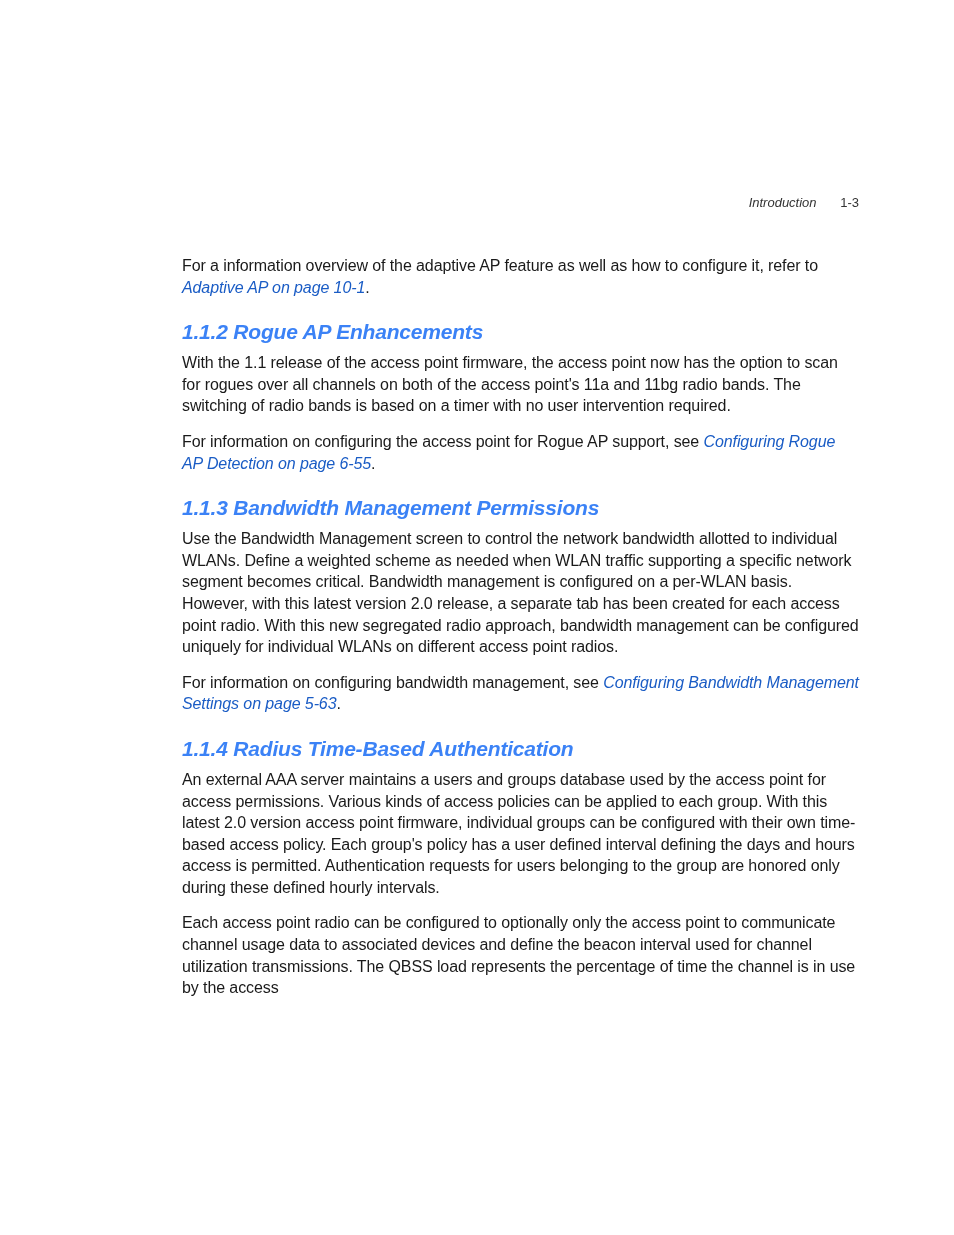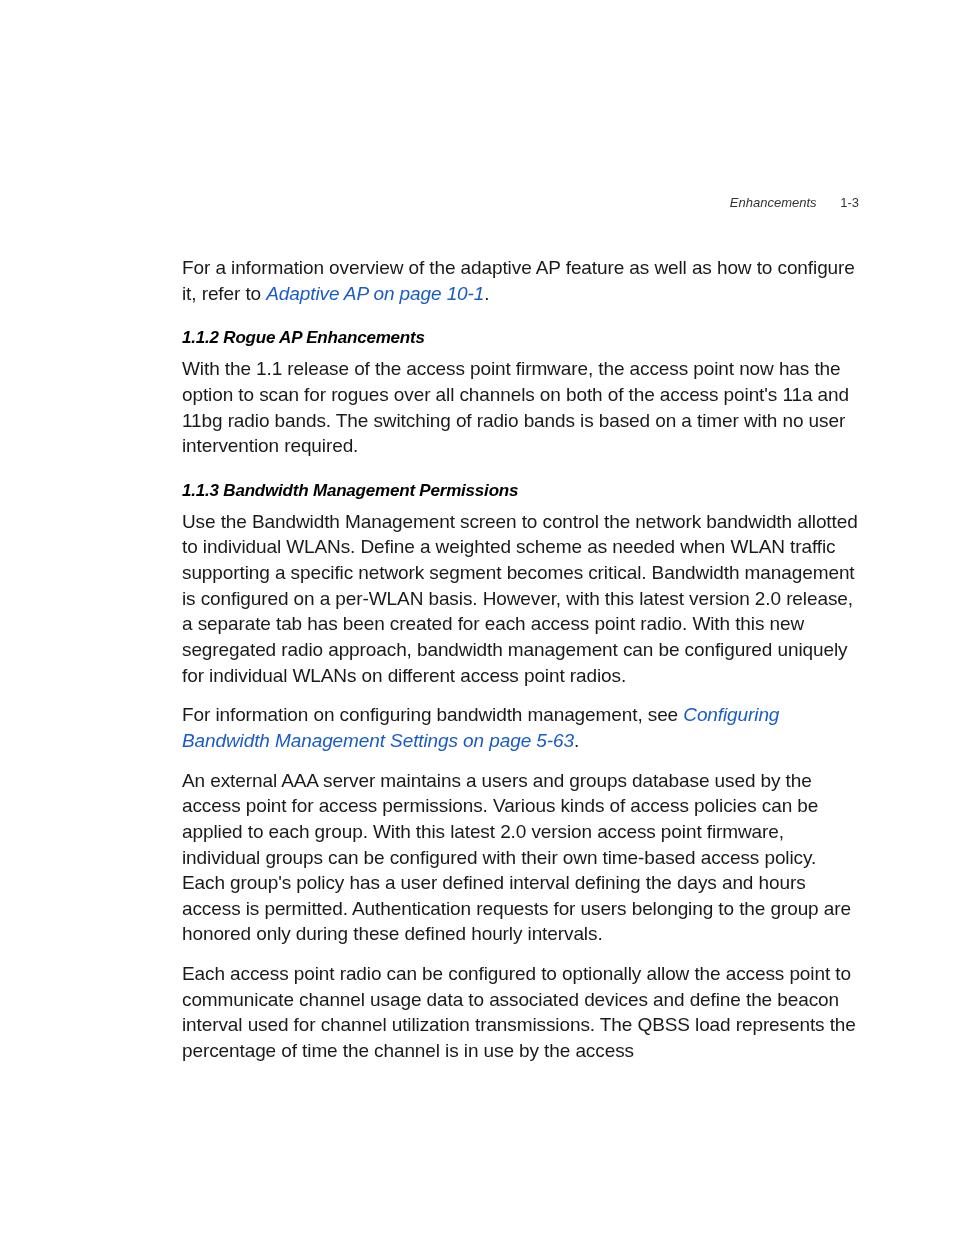--- a/index.html
+++ b/index.html
@@ -26,64 +26,68 @@
   .header .section-name {
     font-style: italic;
   }
   .header .pagenum {
     margin-left: 20px;
   }
   .content {
     margin-top: 60px;
   }
   p {
-    font-size: 19px;
+    font-size: 16px;
     line-height: 1.35;
     margin: 0 0 14px 0;
     color: #1a1a1a;
     letter-spacing: -0.1px;
   }
   h2 {
     font-family: "Arial Narrow", Arial, sans-serif;
     font-weight: bold;
     font-style: italic;
-    font-size: 17px;
+    font-size: 21px;
     margin: 22px 0 8px 0;
     letter-spacing: -0.2px;
-    color: #000000;
+    color: #3b82f6;
     font-stretch: condensed;
   }
   .link {
     color: #1a5cc5;
     font-style: italic;
   }
 </style>
 </head>
 <body>
 
 <div class="page">
 
   <div class="header">
-    <span class="section-name">Enhancements</span>
+    <span class="section-name">Introduction</span>
     <span class="pagenum">1-3</span>
   </div>
 
   <div class="content">
 
     <p>
       <span>For a information overview of the adaptive AP feature as well as how to configure it, refer to </span><span class="link">Adaptive AP on page 10-1</span><span>.</span>
     </p>
 
     <h2>1.1.2 Rogue AP Enhancements</h2>
     <p>With the 1.1 release of the access point firmware, the access point now has the option to scan for rogues over all channels on both of the access point's 11a and 11bg radio bands. The switching of radio bands is based on a timer with no user intervention required.</p>
+    <p>
+      <span>For information on configuring the access point for Rogue AP support, see </span><span class="link">Configuring Rogue AP Detection on page 6-55</span><span>.</span>
+    </p>
 
     <h2>1.1.3 Bandwidth Management Permissions</h2>
     <p>Use the Bandwidth Management screen to control the network bandwidth allotted to individual WLANs. Define a weighted scheme as needed when WLAN traffic supporting a specific network segment becomes critical. Bandwidth management is configured on a per-WLAN basis. However, with this latest version 2.0 release, a separate tab has been created for each access point radio. With this new segregated radio approach, bandwidth management can be configured uniquely for individual WLANs on different access point radios.</p>
     <p>
       <span>For information on configuring bandwidth management, see </span><span class="link">Configuring Bandwidth Management Settings on page 5-63</span><span>.</span>
     </p>
 
+    <h2>1.1.4 Radius Time-Based Authentication</h2>
     <p>An external AAA server maintains a users and groups database used by the access point for access permissions. Various kinds of access policies can be applied to each group. With this latest 2.0 version access point firmware, individual groups can be configured with their own time-based access policy. Each group's policy has a user defined interval defining the days and hours access is permitted. Authentication requests for users belonging to the group are honored only during these defined hourly intervals.</p>
 
-    <p>Each access point radio can be configured to optionally allow the access point to communicate channel usage data to associated devices and define the beacon interval used for channel utilization transmissions. The QBSS load represents the percentage of time the channel is in use by the access</p>
+    <p>Each access point radio can be configured to optionally only the access point to communicate channel usage data to associated devices and define the beacon interval used for channel utilization transmissions. The QBSS load represents the percentage of time the channel is in use by the access</p>
 
   </div>
 </div>
 
 </body></html>

